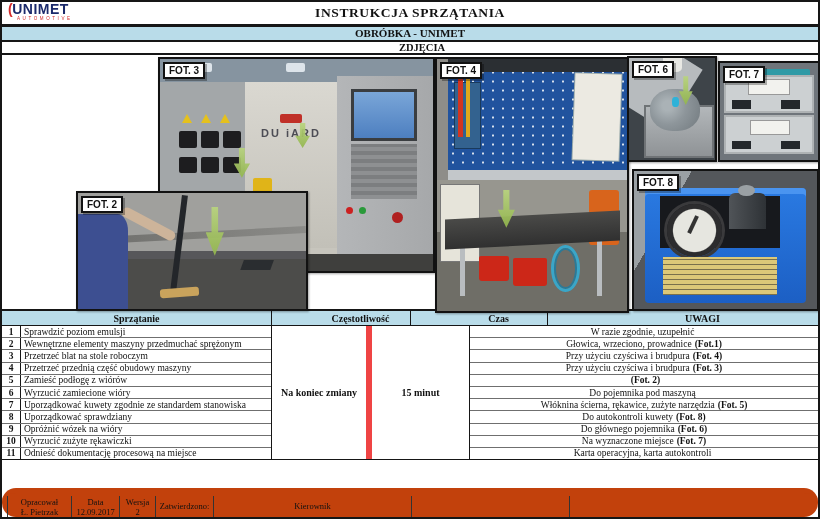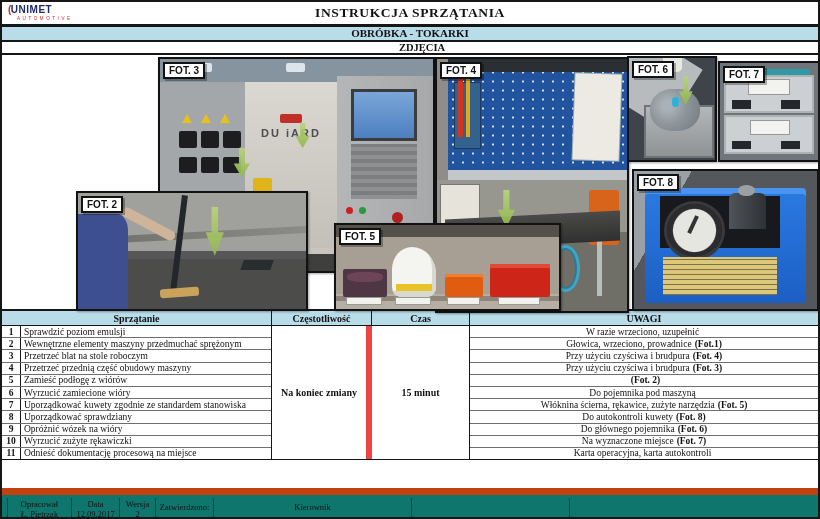--- a/index.html
+++ b/index.html
@@ -5,21 +5,21 @@
   html,body{margin:0;padding:0;background:#e8e8e8;}
   .page{
     position:relative;width:820px;height:519px;background:#fff;
     font-family:"Liberation Serif",serif;color:#111;
     border:2px solid #161616;box-sizing:border-box;overflow:hidden;
   }
   
   .title-band{position:absolute;left:0;top:0;width:100%;height:22px;border-bottom:2px solid #161616;background:#fff;}
   .title-band .title{line-height:21px;text-align:center;font-weight:bold;font-size:13.5px;letter-spacing:.6px;}
   .logo{position:absolute;left:6px;top:1px;width:96px;height:20px;font-family:"Liberation Sans",sans-serif;}
-  .logo .row1{font-size:10px;font-weight:bold;color:#1b2a6b;letter-spacing:.5px;line-height:13px;}
+  .logo .row1{font-size:14px;font-weight:bold;color:#1b2a6b;letter-spacing:.5px;line-height:13px;}
   .logo .row1 .paren{color:#d42a2a;font-weight:bold;margin-right:-1px;}
   .logo .row2{font-size:4.5px;color:#d42a2a;letter-spacing:2.6px;line-height:5px;padding-left:9px;}
   .section-band{position:absolute;left:0;top:24px;width:100%;height:13px;background:#b9dce9;border-top:1px solid #161616;border-bottom:2px solid #161616;text-align:center;font-weight:bold;font-size:11px;line-height:13px;}
   .photos-band{position:absolute;left:0;top:40px;width:100%;height:11px;background:#fff;border-bottom:2px solid #161616;text-align:center;font-weight:bold;font-size:10.5px;line-height:11px;padding-left:12px;}
   
   .photos-area{position:absolute;left:0;top:53px;width:100%;height:254px;background:#fff;}
   .photo{position:absolute;border:2px solid #121212;overflow:hidden;background:#888;box-shadow:1px 1px 2px rgba(0,0,0,.35);}
   .plabel{position:absolute;top:3px;left:3px;background:#fff;border:2px solid #121212;padding:0 4px;font-family:"Liberation Sans",sans-serif;font-weight:bold;font-size:10px;line-height:13px;z-index:6;box-shadow:2px 2px 0 rgba(0,0,0,.3);}
   .arrow{position:absolute;z-index:5;background:linear-gradient(#b9d47e,#92b64c);
     clip-path:polygon(32% 0,68% 0,68% 52%,100% 52%,50% 100%,0 52%,32% 52%);opacity:.92;}
@@ -102,56 +102,56 @@
   .f8-crate{left:6%;top:12%;width:88%;height:84%;background:linear-gradient(#2a7ae2,#1c5fc4);border-radius:4px;box-shadow:inset 0 6px 0 #4a94f0;}
   .f8-inner{left:14%;top:18%;width:66%;height:38%;background:#17191d;}
   .f8-gauge{left:18%;top:24%;width:30%;height:38%;background:radial-gradient(circle,#e6e6e0 55%,#2c2c2e 58%);border-radius:50%;box-shadow:0 0 0 3px #3a3a3c;}
   .f8-needle{left:31%;top:32%;width:2%;height:14%;background:#333;transform:rotate(25deg);}
   .f8-cyl{left:52%;top:16%;width:20%;height:26%;background:linear-gradient(90deg,#505458,#2e3236);border-radius:6px 6px 0 0;}
   .f8-knob{left:57%;top:10%;width:9%;height:8%;background:#9aa0a4;border-radius:50%;}
   .f8-labelcard{left:16%;top:62%;width:62%;height:28%;background:#dcc878;
     background-image:repeating-linear-gradient(0deg,rgba(40,40,40,.55) 0 1px,rgba(0,0,0,0) 1px 5px);}
   
   .dtable{position:absolute;left:0;top:307px;width:816px;height:148px;display:flex;flex-direction:column;border-top:2px solid #161616;border-bottom:1px solid #161616;}
-  .thead{display:flex;height:14px;background:#b9dce9;border-bottom:1px solid #161616;font-weight:bold;font-size:10px;}
+  .thead{display:flex;height:14px;background:#b9dce9;border-bottom:1px solid #161616;font-weight:bold;font-size:10px;gap:39px;}
   .thead>div{display:flex;align-items:center;justify-content:center;border-right:1px solid #161616;box-sizing:border-box;}
   .thead>div:last-child{border-right:none;}
   .w-task{width:270px;} .w-freq{width:100px;} .w-time{width:98px;} .w-rem{flex:1;}
   .tbody{flex:1;display:flex;}
   .col-tasks{width:270px;border-right:1px solid #161616;box-sizing:border-box;display:flex;flex-direction:column;}
   .trow{flex:1;display:flex;border-bottom:1px solid #6f6f6f;}
   .trow:last-child{border-bottom:none;}
   .cell-no{width:19px;border-right:1px solid #161616;box-sizing:border-box;display:flex;align-items:center;justify-content:center;font-weight:bold;font-size:9.5px;}
   .cell-task{flex:1;display:flex;align-items:center;padding-left:3px;font-size:9.5px;white-space:nowrap;overflow:hidden;}
   .col-freq{width:100px;border-right:6px solid #ef4444;box-sizing:border-box;display:flex;align-items:center;justify-content:center;font-weight:bold;font-size:10px;text-align:center;}
   .col-time{width:98px;border-right:1px solid #161616;box-sizing:border-box;display:flex;align-items:center;justify-content:center;font-weight:bold;font-size:10px;}
   .col-rem{flex:1;display:flex;flex-direction:column;}
   .urow{flex:1;display:flex;align-items:center;justify-content:center;border-bottom:1px solid #6f6f6f;font-size:9.5px;padding:0 14px;}
   .urow:last-child{border-bottom:none;}
   .urow b{margin-left:3px;}
   
-  .footer{position:absolute;left:0;right:0;top:486px;bottom:0;border-top:7px solid #c2410c;background:#0f766e;}
+  .footer{position:absolute;left:0;right:0;top:486px;bottom:0;border-top:5px solid #c2410c;background:#c2410c;border-radius:14px;}
   .ftable{position:absolute;left:5px;top:3px;bottom:0;display:flex;border-left:1px solid #333;}
   .fc{border-right:1px solid #333;box-sizing:border-box;font-size:8.5px;display:flex;flex-direction:column;justify-content:space-between;text-align:center;padding:2px 2px 3px;}
   .fc.center{justify-content:center;}
   .fc .lab{line-height:9px;} .fc .val{line-height:10px;}
 </style>
 </head>
 <body>
 
 <div class="page">
 
   <div class="title-band">
     <div class="logo">
       <div class="row1"><span class="paren">(</span><span>UNIMET</span></div>
       <div class="row2">AUTOMOTIVE</div>
     </div>
     <div class="title">INSTRUKCJA SPRZĄTANIA</div>
   </div>
-  <div class="section-band">OBRÓBKA - TOKARKI</div>
+  <div class="section-band">OBRÓBKA - UNIMET</div>
   <div class="photos-band">ZDJĘCIA</div>
 
   <div class="photos-area">
 
 
     <div class="photo f3" style="left:156px;top:2px;width:273px;height:212px;z-index:1">
       <div class="abs f3-ceil"></div>
       <div class="abs f3-lamp" style="left:12%"></div>
       <div class="abs f3-lamp" style="left:46%"></div>
       <div class="abs f3-wall"></div>
@@ -206,34 +206,20 @@
       <div class="abs f4-rail"></div>
       <div class="abs f4-holder"></div>
       <div class="abs f4-tool-r"></div>
       <div class="abs f4-tool-y"></div>
       <div class="abs f4-paper"></div>
       <div class="abs f4-frame"></div>
       <div class="arrow" style="left:32%;top:52%;width:9%;height:15%"></div>
       <div class="plabel">FOT. 4</div>
     </div>
 
-    <div class="photo f5" style="left:332px;top:168px;width:223px;height:84px;z-index:4">
-      <div class="abs f5-shelf"></div>
-      <div class="abs f5-bin1"></div>
-      <div class="abs f5-cloth"></div>
-      <div class="abs f5-gloves"></div>
-      <div class="abs f5-glove-tip" style="left:27%;top:70%;width:16%;height:8%"></div>
-      <div class="abs f5-bin2"></div>
-      <div class="abs f5-bin3"></div>
-      <div class="abs f5-tag" style="left:5%;top:87%;width:15%"></div>
-      <div class="abs f5-tag" style="left:27%;top:87%;width:15%"></div>
-      <div class="abs f5-tag" style="left:50%;top:87%;width:14%"></div>
-      <div class="abs f5-tag" style="left:73%;top:87%;width:18%"></div>
-      <div class="plabel">FOT. 5</div>
-    </div>
 
     <div class="photo f6" style="left:625px;top:1px;width:86px;height:102px;z-index:1">
       <div class="abs f6-slope"></div>
       <div class="abs f6-cup"></div>
       <div class="abs f6-tray"></div>
       <div class="abs f6-fluff"></div>
       <div class="abs f6-blue"></div>
       <div class="arrow" style="left:58%;top:18%;width:16%;height:28%"></div>
       <div class="plabel">FOT. 6</div>
     </div>
@@ -315,21 +301,21 @@
           </div>
         <div class="trow">
             <div class="cell-no">11</div>
             <div class="cell-task">Odnieść dokumentację procesową na miejsce</div>
           </div>
       </div>
       <div class="col-freq">Na koniec zmiany</div>
       <div class="col-time">15 minut</div>
       <div class="col-rem">
         <div class="urow">
-            <span>W razie wrzeciono, uzupełnić</span>
+            <span>W razie zgodnie, uzupełnić</span>
             <b></b>
           </div>
         <div class="urow">
             <span>Głowica, wrzeciono, prowadnice</span>
             <b>(Fot.1)</b>
           </div>
         <div class="urow">
             <span>Przy użyciu czyściwa i brudpura</span>
             <b>(Fot. 4)</b>
           </div>

